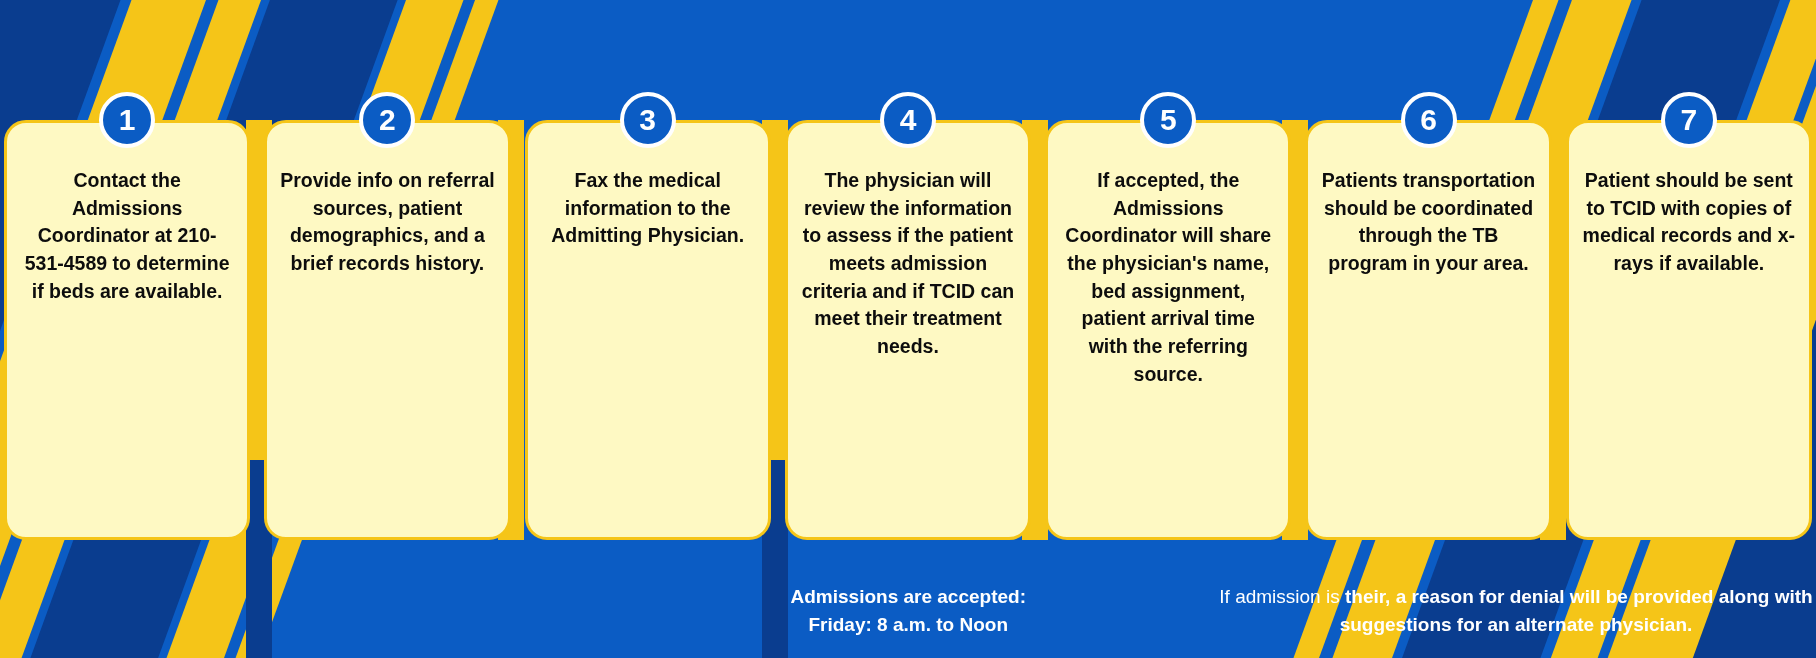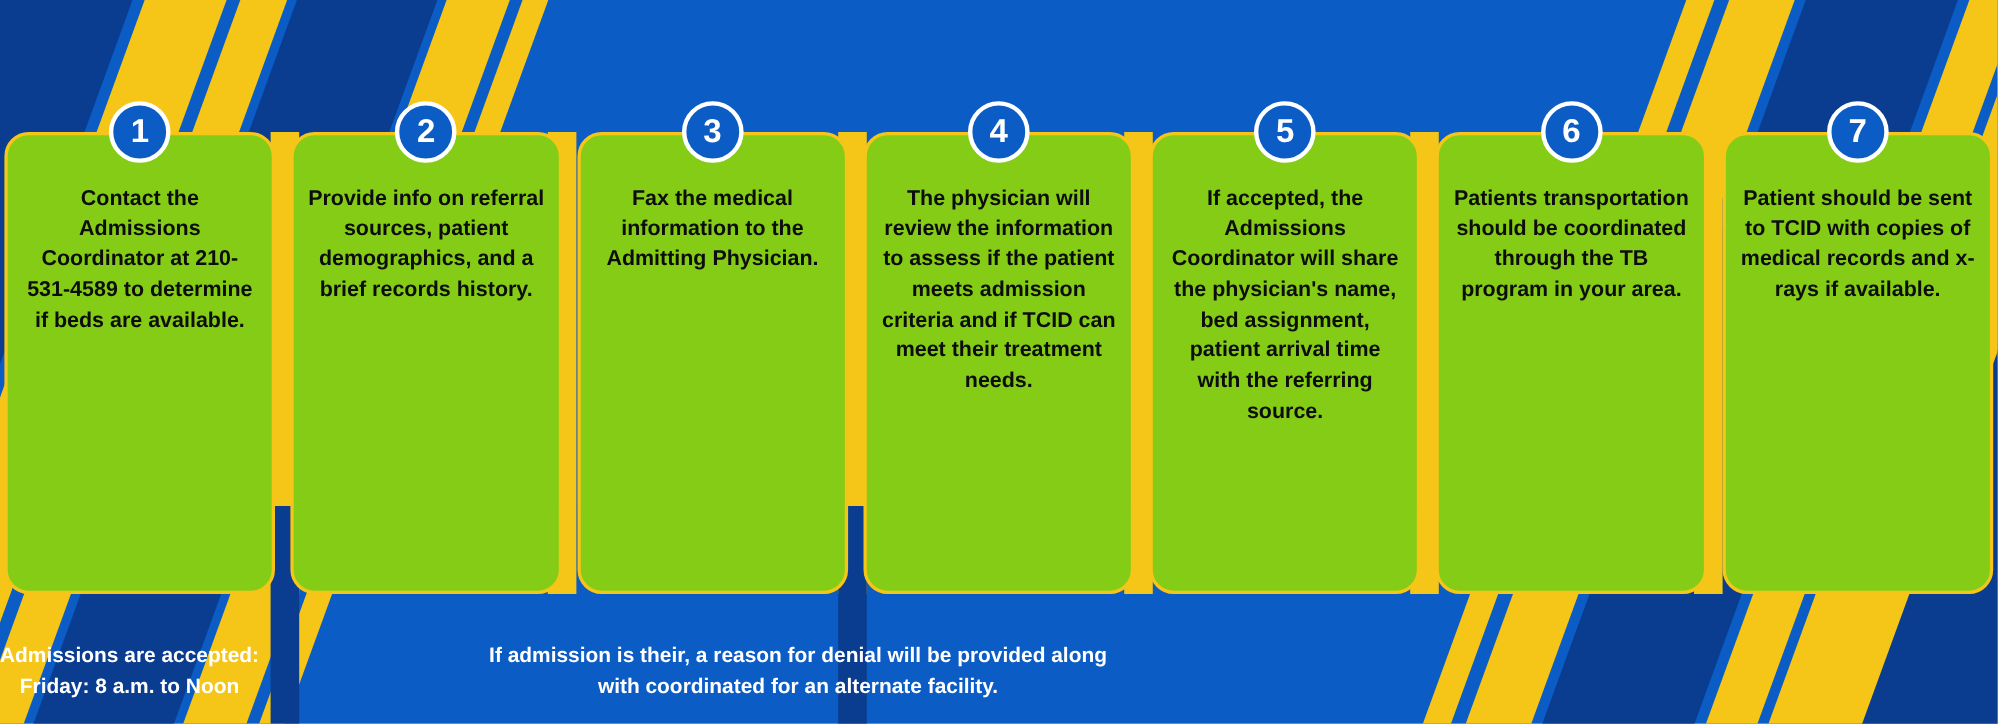--- a/index.html
+++ b/index.html
@@ -122,57 +122,57 @@
     font-size: 30px;
     font-weight: bold;
     display: flex;
     align-items: center;
     justify-content: center;
     z-index: 6;
     line-height: 1;
   }
 
   .card {
-    background: #84cc16;
+    background: #fef9c3;
     border: 3px solid #f5c518;
     border-radius: 22px;
     min-height: 420px;
     padding: 44px 12px 18px 12px;
     text-align: center;
     color: #0d0d0d;
     font-size: 19.5px;
     font-weight: bold;
     line-height: 1.42;
   }
 
   
   .footer {
     position: absolute;
     bottom: 0;
     left: 0;
     width: 100%;
     height: 89px;
     z-index: 5;
     display: flex;
-    justify-content: flex-start;
+    justify-content: flex-end;
     align-items: flex-start;
     gap: 190px;
     padding-top: 14px;
   }
 
   .note {
     color: #ffffff;
     text-align: center;
     font-size: 19px;
     font-weight: bold;
     line-height: 1.46;
     max-width: 600px;
   }
   .note .line { display: block; }
-  .note .thin { font-weight: bold; }
+  .note .thin { font-weight: normal; }
 </style>
 </head>
 <body>
 
 <div id="infographic">
 
   <div class="deco-layer">
     <div class="stripe s-l1"></div>
     <div class="stripe s-l2"></div>
     <div class="stripe s-l3"></div>
@@ -241,18 +241,18 @@
 
   <div class="footer">
 
     <div class="note">
       <span class="line">Admissions are accepted:</span>
       <span class="line">Friday: 8 a.m. to Noon</span>
     </div>
 
     <div class="note">
       <span class="thin">If admission is</span>
-      <span>their</span><span>, a reason for denial will be provided along with coordinated for an alternate facility.</span>
+      <span>their</span><span>, a reason for denial will be provided along with suggestions for an alternate physician.</span>
     </div>
 
   </div>
 
 </div>
 
 </body></html>

